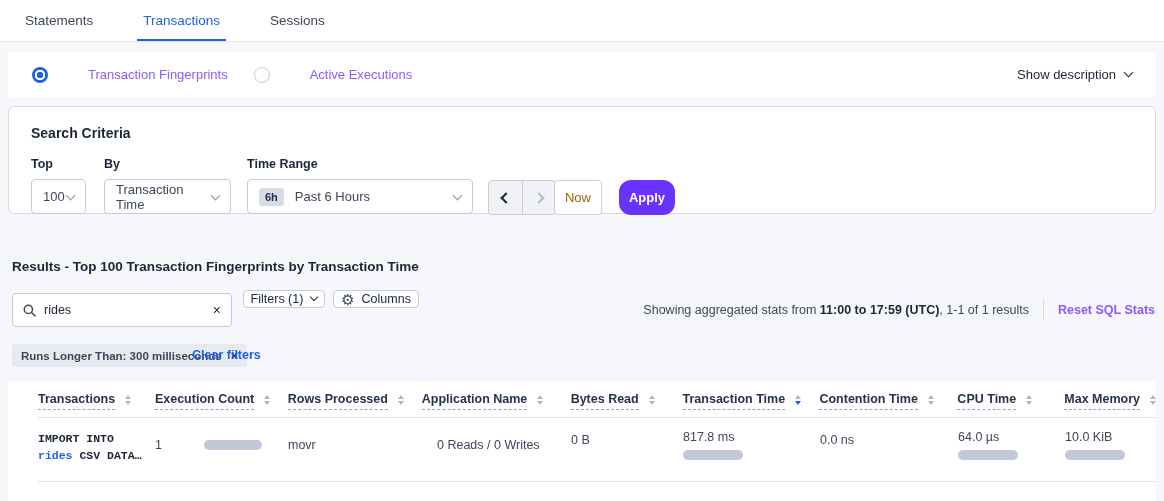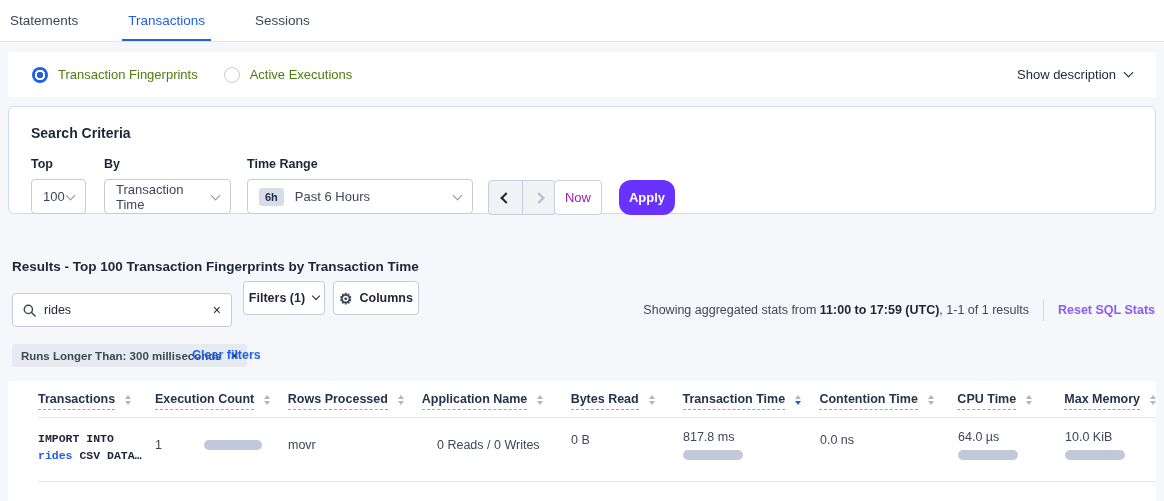--- a/index.html
+++ b/index.html
@@ -1,34 +1,34 @@
 <!DOCTYPE html>
 <html><head>
 <meta charset="utf-8">
 <style>
   * { margin:0; padding:0; box-sizing:border-box; }
   html,body { width:1164px; height:501px; }
   body { font-family:"Liberation Sans", sans-serif; background:#f5f7fa; position:relative; overflow:hidden; }
 
   
   .tabbar { position:absolute; top:0; left:0; width:100%; height:42px; background:#fff;
-            border-bottom:1px solid #e4e8ee; display:flex; padding-left:8px; }
+            border-bottom:1px solid #e4e8ee; display:flex; padding-left:23px; }
   .tab { display:flex; align-items:center; margin-right:46px; font-size:13.5px; color:#3c4758;
          position:relative; cursor:pointer; padding:0 2px; }
   .tab.active { color:#2160e4; }
   .tab.active::after { content:""; position:absolute; left:-4px; right:-4px; bottom:0; height:2px; background:#2160e4; }
 
   
   .radio-card { position:absolute; top:52px; left:8px; right:8px; height:45px; background:#fff;
                 border-radius:3px; display:flex; align-items:center; padding:0 24px; }
   .radio-option { display:flex; align-items:center; margin-right:26px; cursor:pointer; }
   .radio-circle { width:16px; height:16px; border-radius:50%; margin-right:10px; flex:none; }
   .radio-circle.selected { background:radial-gradient(circle at 50% 50%, #2160e4 0 3px, #fff 3.5px 5px, #2160e4 5.5px 8px); }
   .radio-circle.unselected { border:1px solid #c6ccd6; background:#fff; }
-  .radio-label { font-size:13px; color:#4d7c0f; }
+  .radio-label { font-size:13px; color:#8b5cf6;margin-left:30px; }
   .show-desc { margin-left:auto; display:flex; align-items:center; font-size:13px; color:#1c2637; cursor:pointer; }
   .chev { width:7px; height:7px; border-right:1.5px solid currentColor; border-bottom:1.5px solid currentColor;
           transform:rotate(45deg); margin-left:9px; margin-top:-4px; flex:none; }
 
   
   .criteria-card { position:absolute; top:106px; left:8px; right:8px; height:108px; background:#fff;
                    border:1px solid #d4dae2; border-radius:6px; }
   .sc-title { position:absolute; top:18px; left:22px; font-size:14px; font-weight:bold; color:#1c2637; }
   .field { position:absolute; top:50px; }
   .field-label { font-size:12.5px; font-weight:bold; color:#1c2637; margin-bottom:8px; }
@@ -40,36 +40,36 @@
   .f-range { left:238px; } .f-range .select { width:226px; }
   .range-badge { background:#d7dde8; border-radius:3px; font-size:11px; font-weight:bold; color:#242f49;
                  padding:3px 6px; margin-right:11px; }
   .pager { position:absolute; top:73px; left:479px; display:flex; height:35px; border:1px solid #c9ced8;
            border-radius:4px; overflow:hidden; background:#f1f2f5; }
   .pager-btn { width:33px; display:flex; align-items:center; justify-content:center; cursor:pointer; }
   .pager-btn + .pager-btn { border-left:1px solid #c9ced8; }
   .ch-left  { width:8px; height:8px; border-left:2px solid #1c2637; border-bottom:2px solid #1c2637; transform:rotate(45deg); }
   .ch-right { width:8px; height:8px; border-right:2px solid #b6bdc9; border-top:2px solid #b6bdc9; transform:rotate(45deg); }
   .now-btn { position:absolute; top:73px; left:545px; width:48px; height:35px; border:1px solid #ccd1da;
-             border-radius:4px; background:#fff; color:#a21caf; font-size:13px; display:flex;
+             border-radius:4px; background:#fff; color:#a16207; font-size:13px; display:flex;
              align-items:center; justify-content:center; cursor:pointer; }
   .apply-btn { position:absolute; top:73px; left:610px; width:56px; height:35px; border:none; border-radius:12px;
                background:#6933ff; color:#fff; font-size:13px; font-weight:bold; display:flex;
                align-items:center; justify-content:center; cursor:pointer; }
 
   
   .results-heading { position:absolute; top:259px; left:12px; font-size:13.5px; font-weight:bold; color:#1c2637; }
   .search-box { position:absolute; top:293px; left:12px; width:220px; height:34px; background:#fff;
                 border:1px solid #c6ccd6; border-radius:4px; display:flex; align-items:center; padding:0 10px; }
   .search-box svg { margin-right:8px; flex:none; }
   .search-input { border:none; outline:none; flex:1; font-size:12.5px; color:#1c2637; font-family:inherit;
                   min-width:0; background:transparent; }
   .search-clear { color:#1c2637; font-size:14px; cursor:pointer; line-height:1; }
-  .btn { position:absolute; top:281px; height:34px; background:#fff; border:1px solid #c6ccd6; border-radius:4px;
-         display:flex; align-items:center; justify-content:center; font-size:12.5px; font-weight:bold;
+  .btn { position:absolute; top:290px; height:18px; background:#fff; border:1px solid #c6ccd6; border-radius:4px;
+         display:flex; align-items:center; justify-content:center; font-size:12.5px; font-weight:normal;
          color:#1c2637; cursor:pointer; }
   .filters-btn { left:243px; width:82px; }
   .filters-btn .chev { width:6px; height:6px; margin-left:8px; }
   .columns-btn { left:333px; width:86px; }
   .gear { font-size:15px; color:#3c4758; margin-right:7px; line-height:1; }
   .stats-row { position:absolute; top:293px; right:9px; height:34px; display:flex; align-items:center;
                font-size:12.5px; color:#3c4758; white-space:pre; }
   .stats-row b { color:#1c2637; }
   .vdiv { width:1px; height:22px; background:#d5dae2; margin:0 14px; }
   .reset-link { color:#8b5cf6; font-weight:600; cursor:pointer; }

